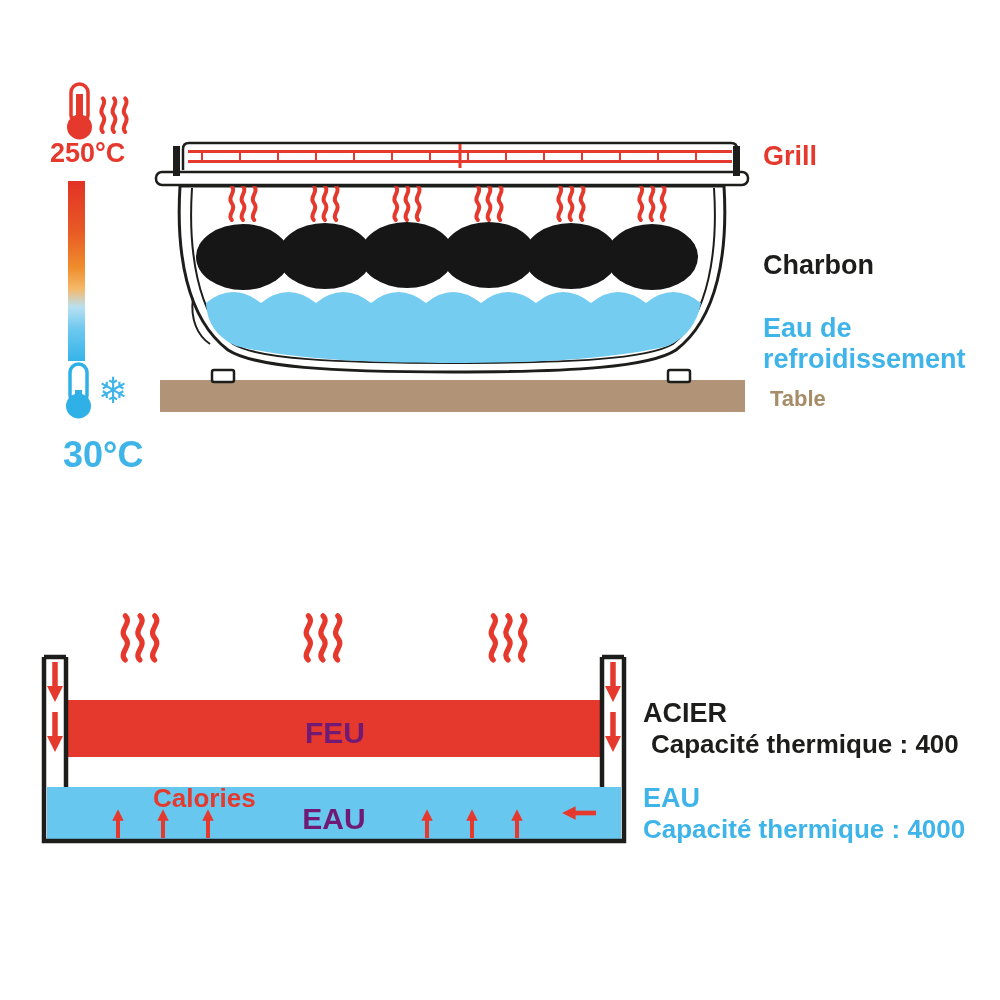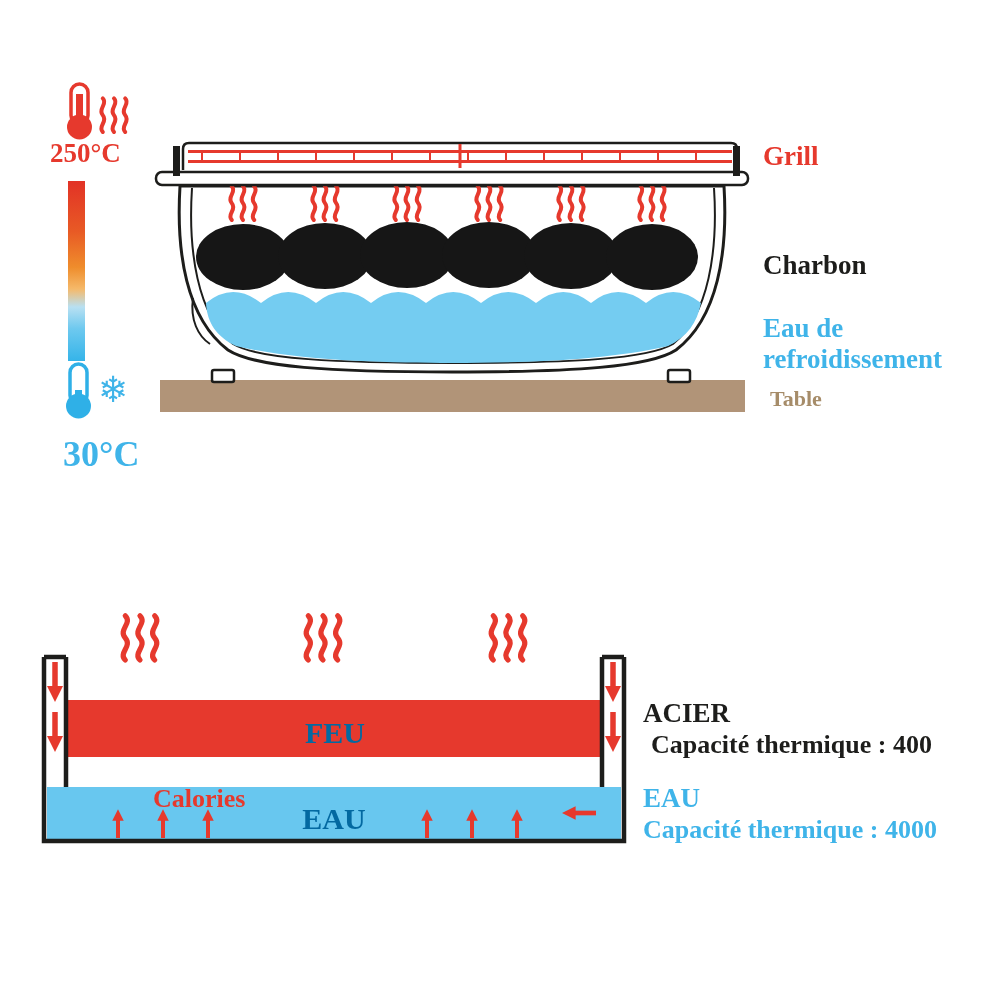--- a/index.html
+++ b/index.html
@@ -1,24 +1,24 @@
 <!DOCTYPE html>
 <html><head>
 <meta charset="utf-8">
 <style>
   html,body{margin:0;padding:0;background:#ffffff;}
   #canvas{position:relative;width:1000px;height:1000px;background:#ffffff;
-          font-family:Liberation Serif, serif;overflow:hidden;}
+          font-family:Liberation Sans, sans-serif;overflow:hidden;}
   #art{position:absolute;left:0;top:0;}
   .lbl{position:absolute;font-weight:bold;white-space:nowrap;line-height:1.15;}
   .red{color:#e6392d;}
   .blue{color:#3fb4e9;}
   .brown{color:#a68c69;}
   .blk{color:#1d1d1b;}
-  .white{color:#0369a1;}
+  .white{color:#701a75;}
   .center{text-align:center;}
   .wrap{white-space:normal;}
   #gradbar{position:absolute;left:68px;top:181px;width:17px;height:180px;
     background:linear-gradient(to bottom,#e23226 0%,#e85a25 28%,#ef8d2c 48%,
       #f5b96a 60%,#b8e0f2 70%,#6ec9ef 82%,#35b4e9 100%);}
 </style>
 </head>
 <body>
 
 <div id="canvas">

